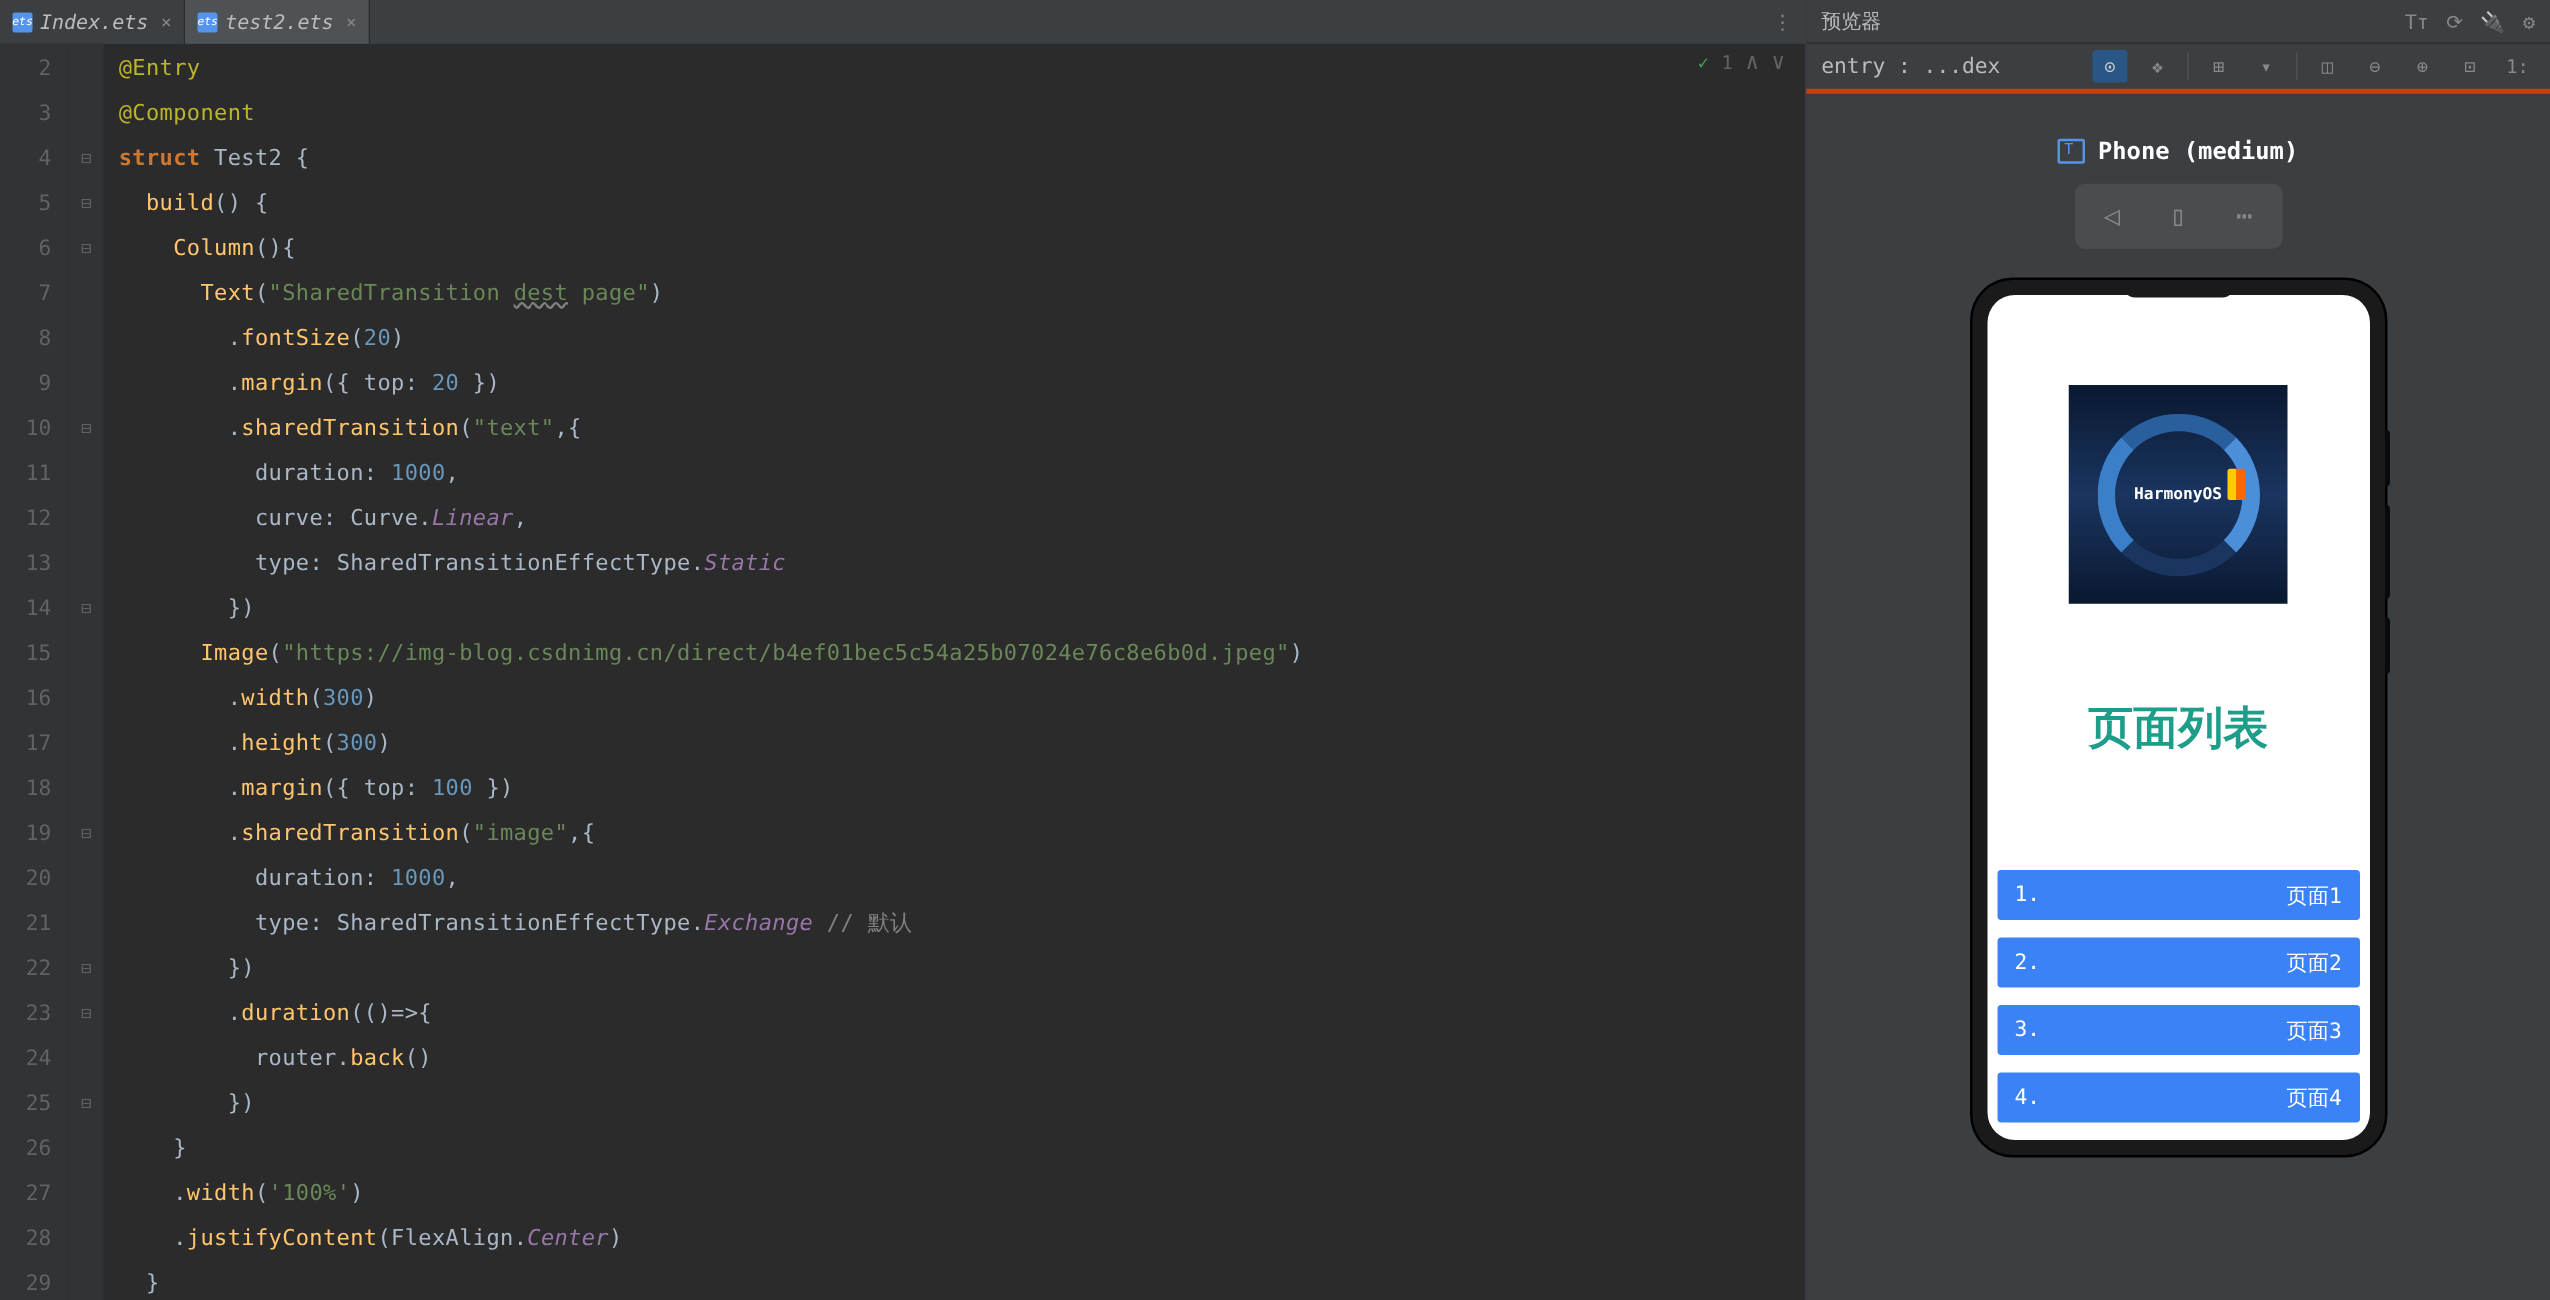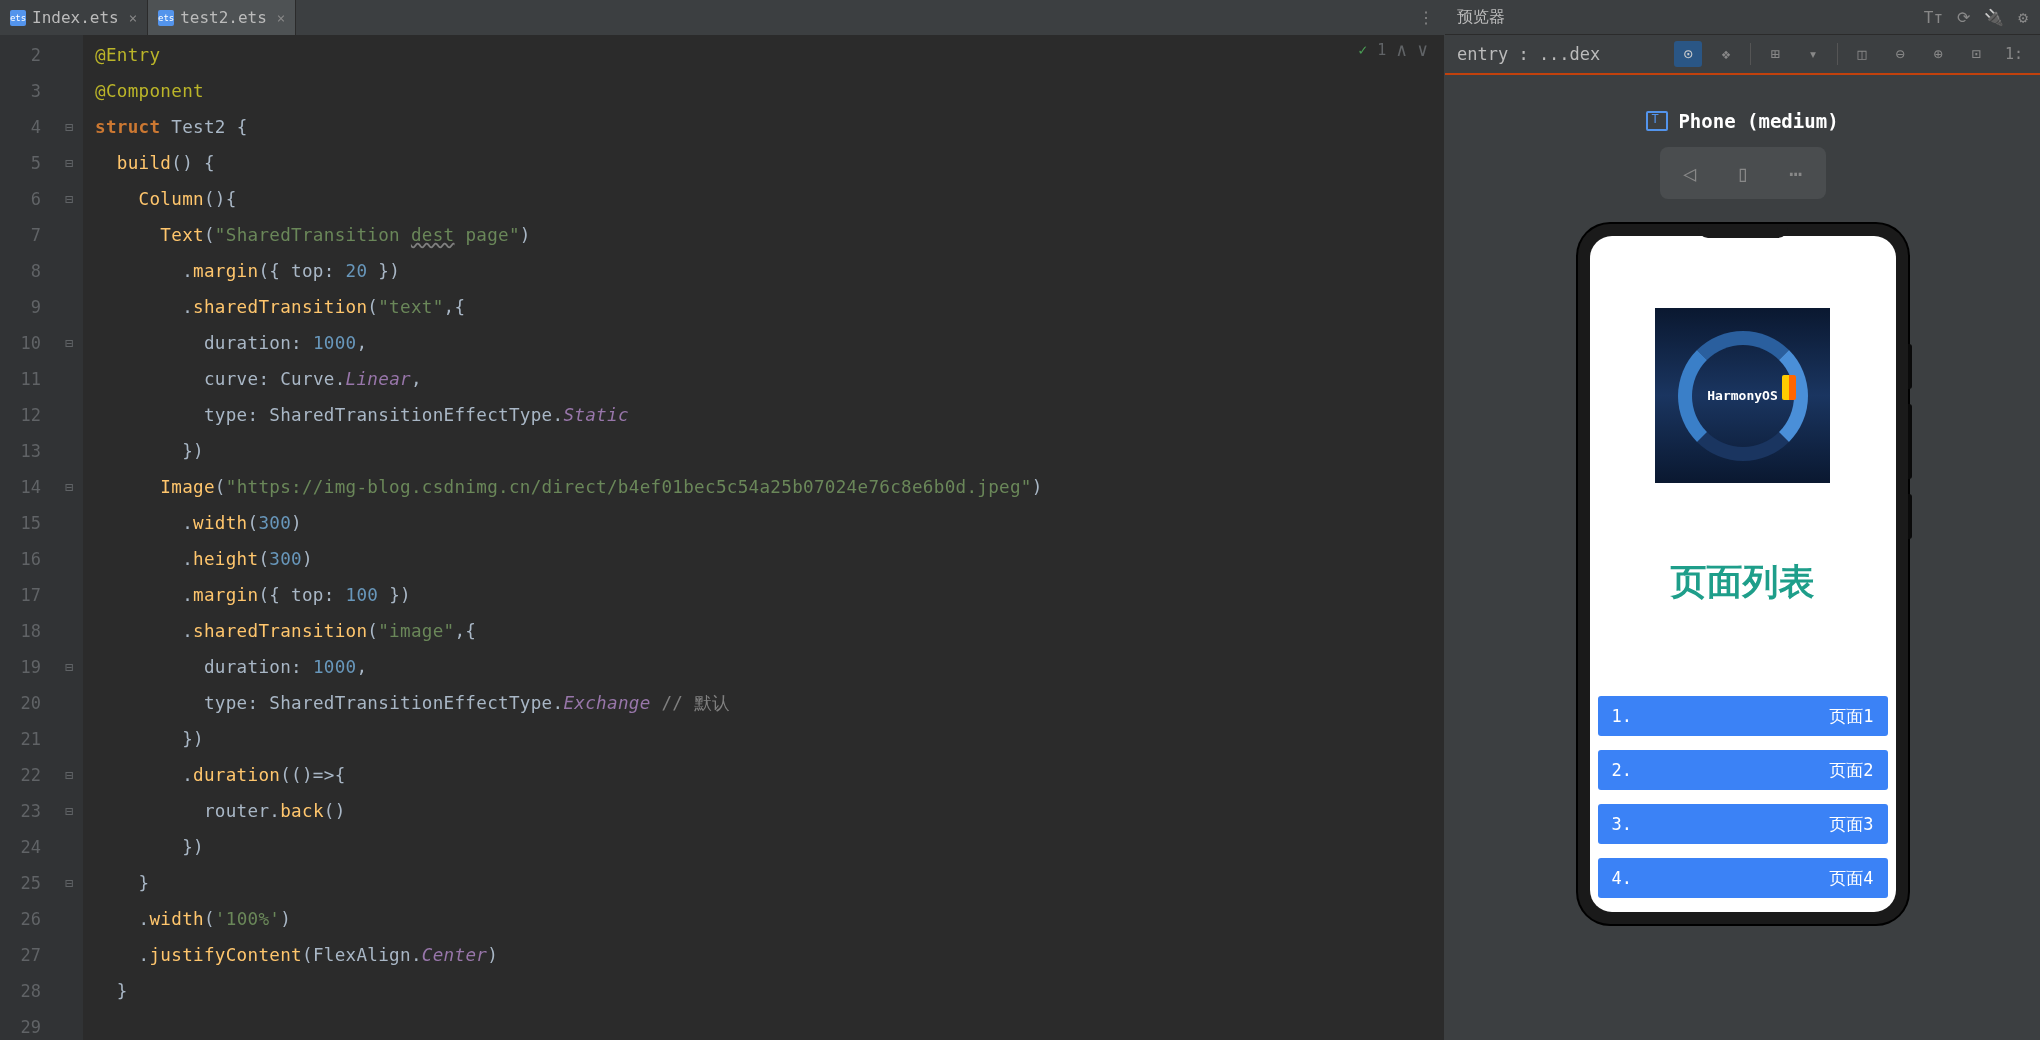--- a/index.html
+++ b/index.html
@@ -28,20 +28,21 @@
   height: 35px;
   padding: 0 10px;
   display: flex;
   align-items: center;
   gap: 6px;
   font-size: 16px;
   color: #bbbbbb;
   background: #3c3f41;
   cursor: pointer;
   border-right: 1px solid #2b2b2b;
+  font-style: italic;
 }
 .tab.active {
   background: #4e5254;
 }
 .tab-icon {
   width: 16px;
   height: 16px;
   background: #5394ec;
   display: inline-flex;
   align-items: center;
@@ -155,21 +156,21 @@
   display: flex;
   gap: 14px;
   color: #888;
 }
 .preview-toolbar {
   height: 40px;
   display: flex;
   align-items: center;
   padding: 0 12px;
   gap: 10px;
-  border-bottom: 2px solid #c2410c;
+  border-bottom: 4px solid #c2410c;
   text-align: right;
 }
 .entry-label {
   color: #bbbbbb;
   font-size: 17px;
 }
 .toolbar-spacer { flex: 1; }
 .toolbar-btn {
   width: 28px;
   height: 26px;
@@ -433,20 +434,21 @@
       <div class="fold-mark"></div>
       <div class="fold-mark"></div>
     </div>
     <div class="code-content">
       <div class="code-line caret-line"><span class="tok-deco">@Entry</span></div>
       <div class="code-line"><span class="tok-deco">@Component</span></div>
       <div class="code-line"><span class="tok-keyword">struct</span> <span class="tok-ident">Test2</span> <span class="tok-brace">{</span></div>
       <div class="code-line">  <span class="tok-method">build</span><span class="tok-paren">() {</span></div>
       <div class="code-line">    <span class="tok-method">Column</span><span class="tok-paren">(){</span></div>
       <div class="code-line">      <span class="tok-method">Text</span><span class="tok-paren">(</span><span class="tok-string">"SharedTransition </span><span class="tok-string tok-underline">dest</span><span class="tok-string"> page"</span><span class="tok-paren">)</span></div>
+      <div class="code-line">        <span class="tok-paren">.</span><span class="tok-member">fontSize</span><span class="tok-paren">(</span><span class="tok-number">20</span><span class="tok-paren">)</span></div>
       <div class="code-line">        .<span class="tok-member">margin</span>({ <span class="tok-prop">top</span>: <span class="tok-number">20</span> })</div>
       <div class="code-line">        .<span class="tok-member">sharedTransition</span>(<span class="tok-string">"text"</span>,{</div>
       <div class="code-line">          <span class="tok-prop">duration</span>: <span class="tok-number">1000</span>,</div>
       <div class="code-line">          <span class="tok-prop">curve</span>: <span class="tok-type">Curve</span>.<span class="tok-enum">Linear</span>,</div>
       <div class="code-line">          <span class="tok-prop">type</span>: <span class="tok-type">SharedTransitionEffectType</span>.<span class="tok-enum">Static</span></div>
       <div class="code-line">        })</div>
       <div class="code-line">      <span class="tok-method">Image</span>(<span class="tok-url">"https://img-blog.csdnimg.cn/direct/b4ef01bec5c54a25b07024e76c8e6b0d.jpeg"</span>)</div>
       <div class="code-line">        .<span class="tok-member">width</span>(<span class="tok-number">300</span>)</div>
       <div class="code-line">        .<span class="tok-member">height</span>(<span class="tok-number">300</span>)</div>
       <div class="code-line">        .<span class="tok-member">margin</span>({ <span class="tok-prop">top</span>: <span class="tok-number">100</span> })</div>

